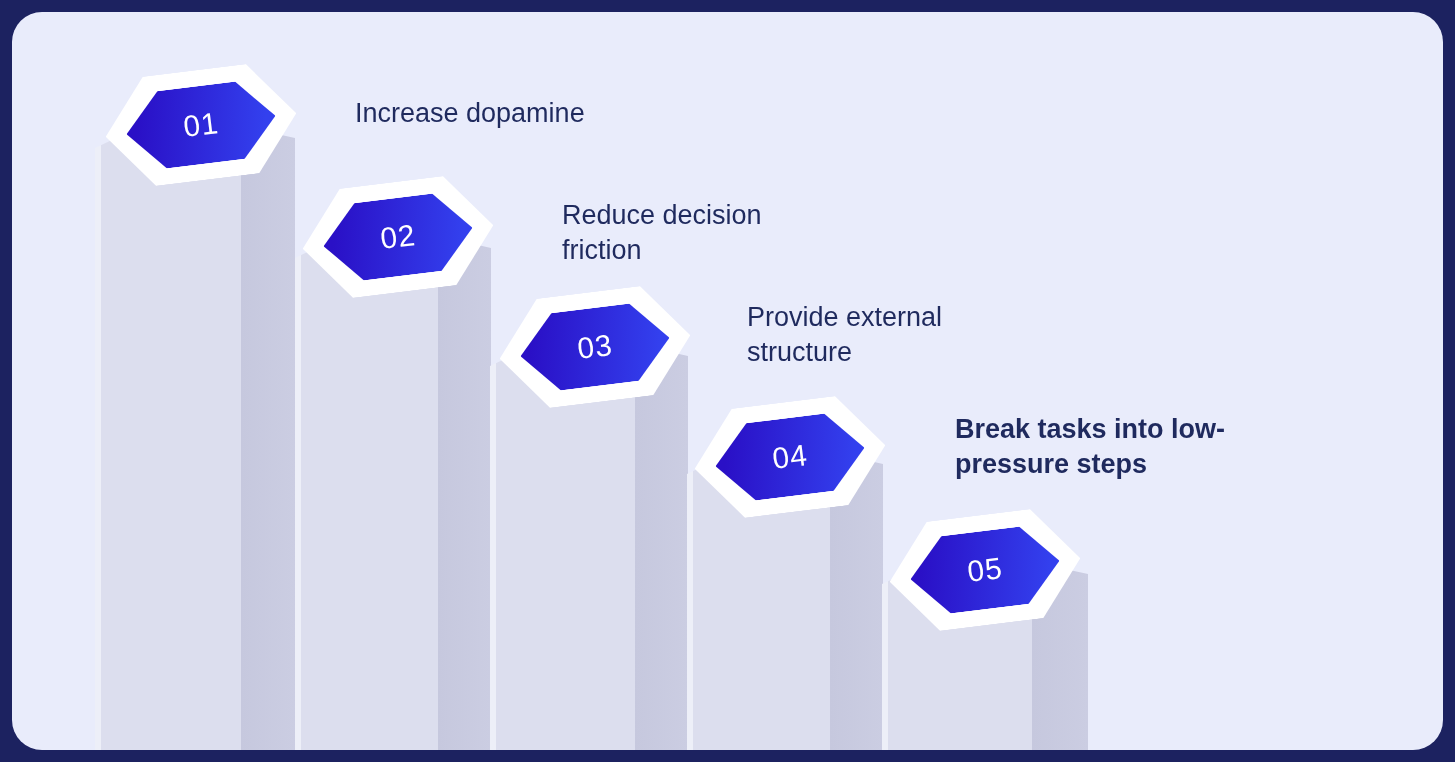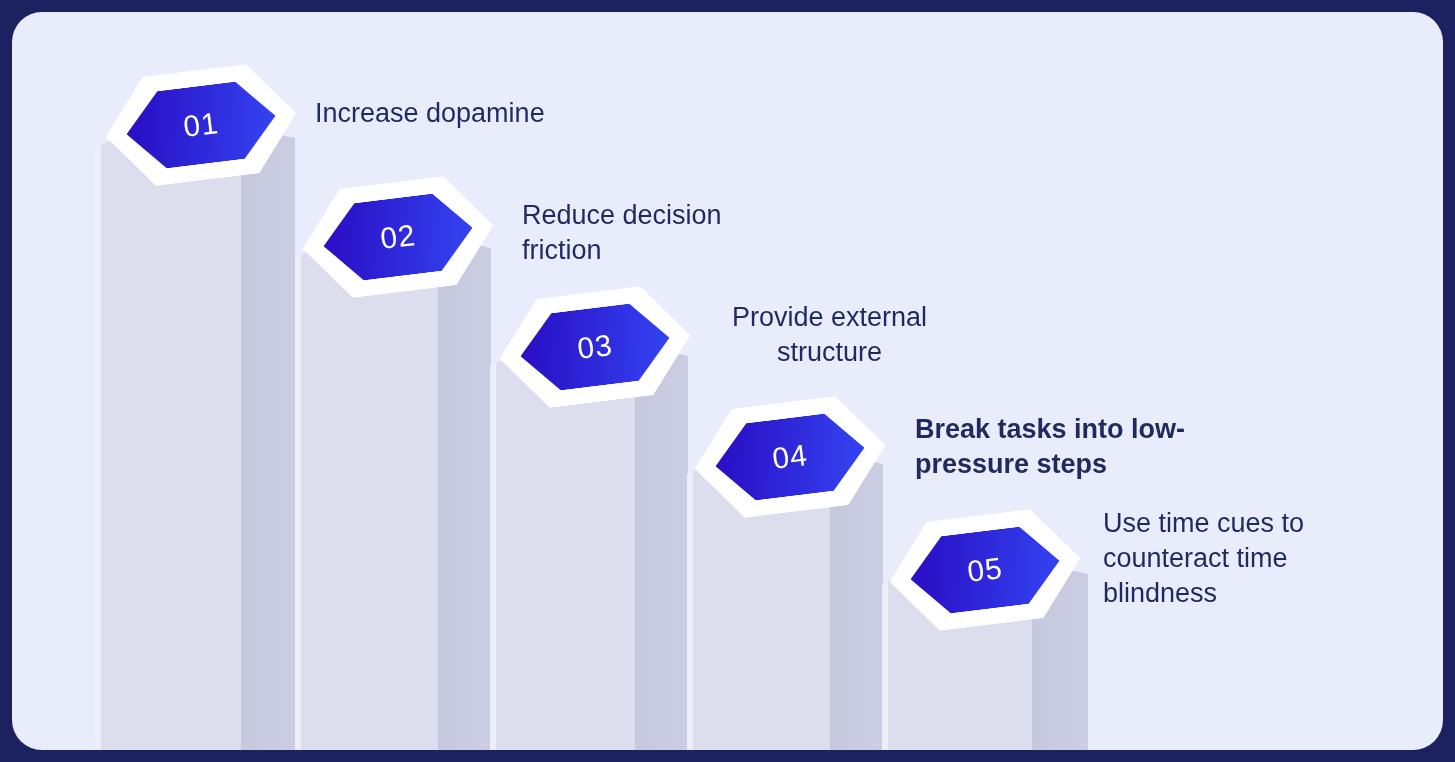--- a/index.html
+++ b/index.html
@@ -77,24 +77,25 @@
     letter-spacing: 1px;
   }
 
   
   .step-label {
     position: absolute;
     color: var(--text, #1f2a5e);
     font-size: 27px;
     line-height: 35px;
     font-weight: 500;
+    margin-left: 40px;
   }
   .l1 { left: 303px;  top: 84px;  width: 330px; }
   .l2 { left: 510px;  top: 186px; width: 235px; }
-  .l3 { left: 695px;  top: 288px; width: 245px; text-align: center; }
+  .l3 { left: 695px;  top: 288px; width: 245px; }
   .l4 { left: 903px;  top: 400px; width: 300px; font-weight: bold; }
   .l5 { left: 1091px; top: 494px; width: 245px; }
 </style>
 </head>
 <body>
 
 <div class="canvas">
   <div class="panel">
 
     <div class="pillar p1"></div>
@@ -129,16 +130,15 @@
         <span class="step-number">04</span>
       </div>
     </div>
     <div class="step-label l4">Break tasks into low-pressure steps</div>
 
     <div class="badge-plate b5">
       <div class="badge-hex">
         <span class="step-number">05</span>
       </div>
     </div>
-    <div class="step-label l5">Use time cues to counteract time blindness</div>
 
   </div>
 </div>
 
 </body></html>

